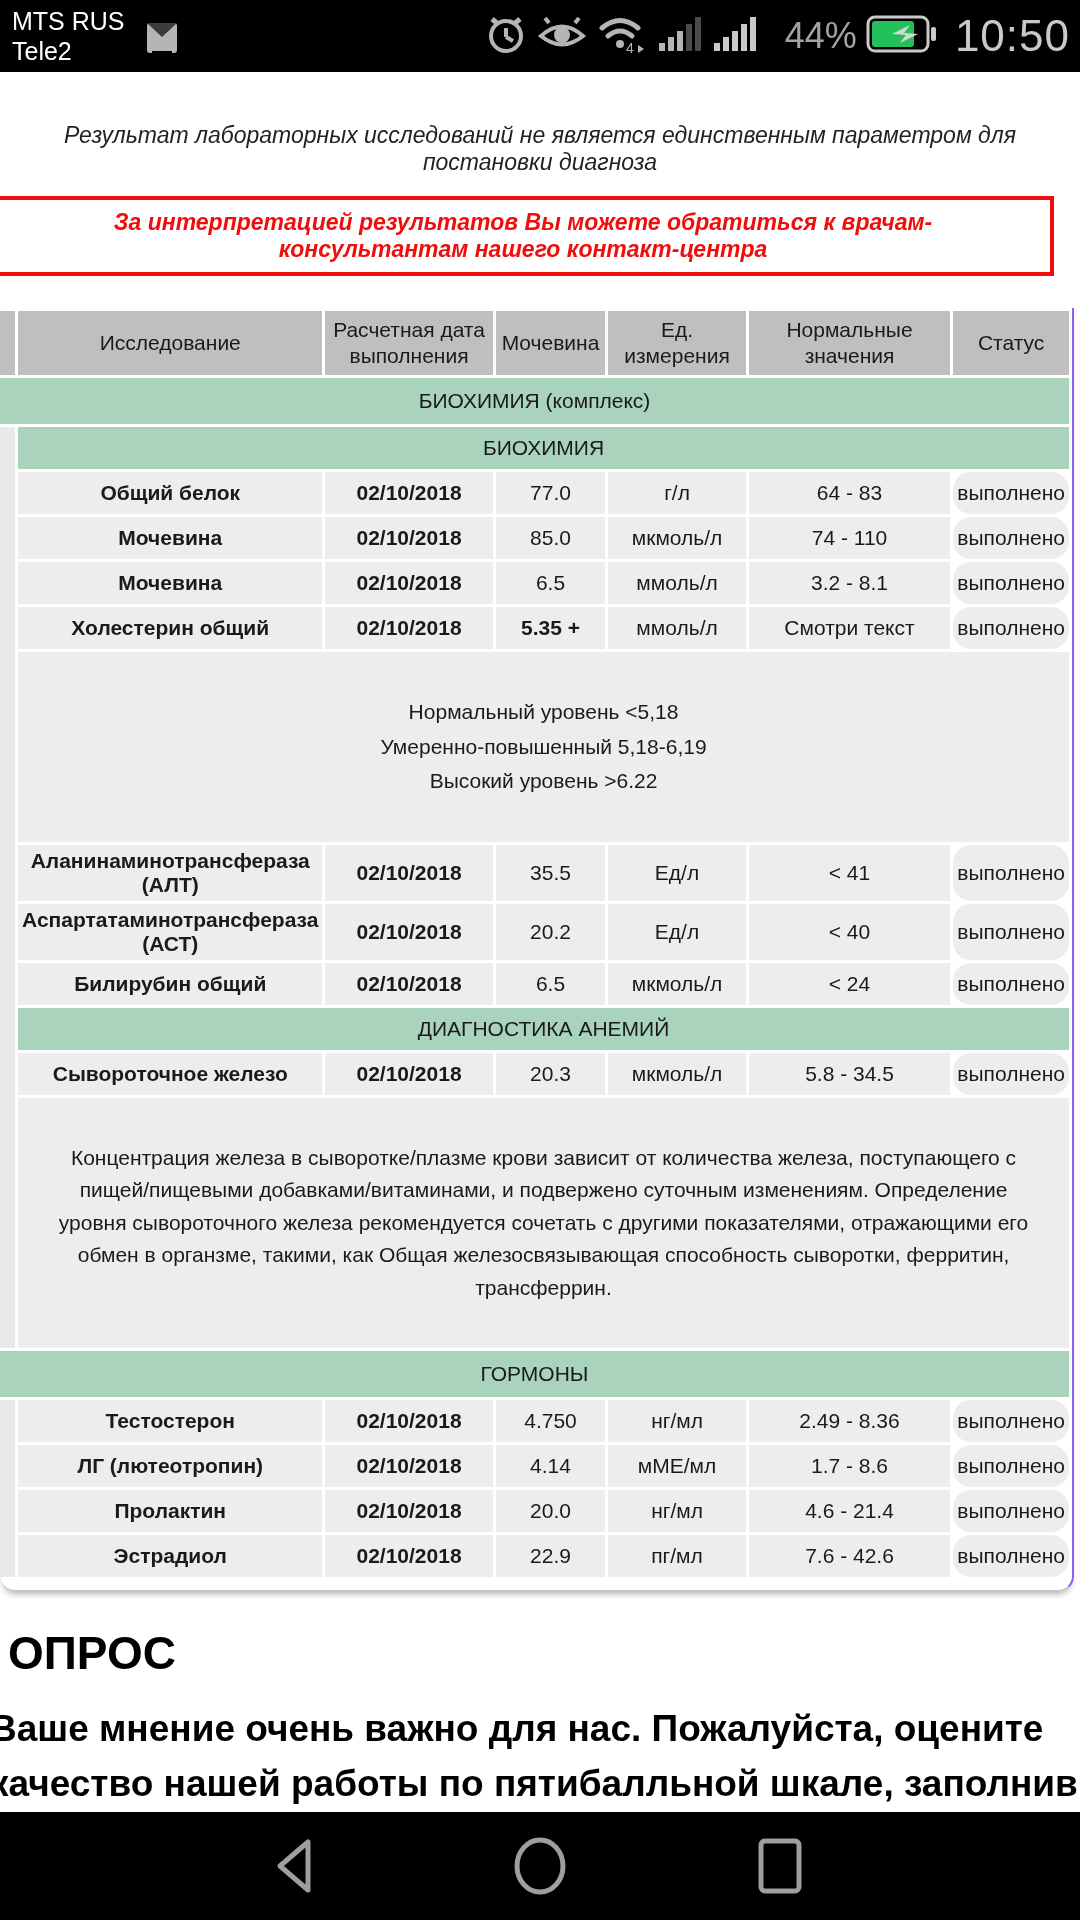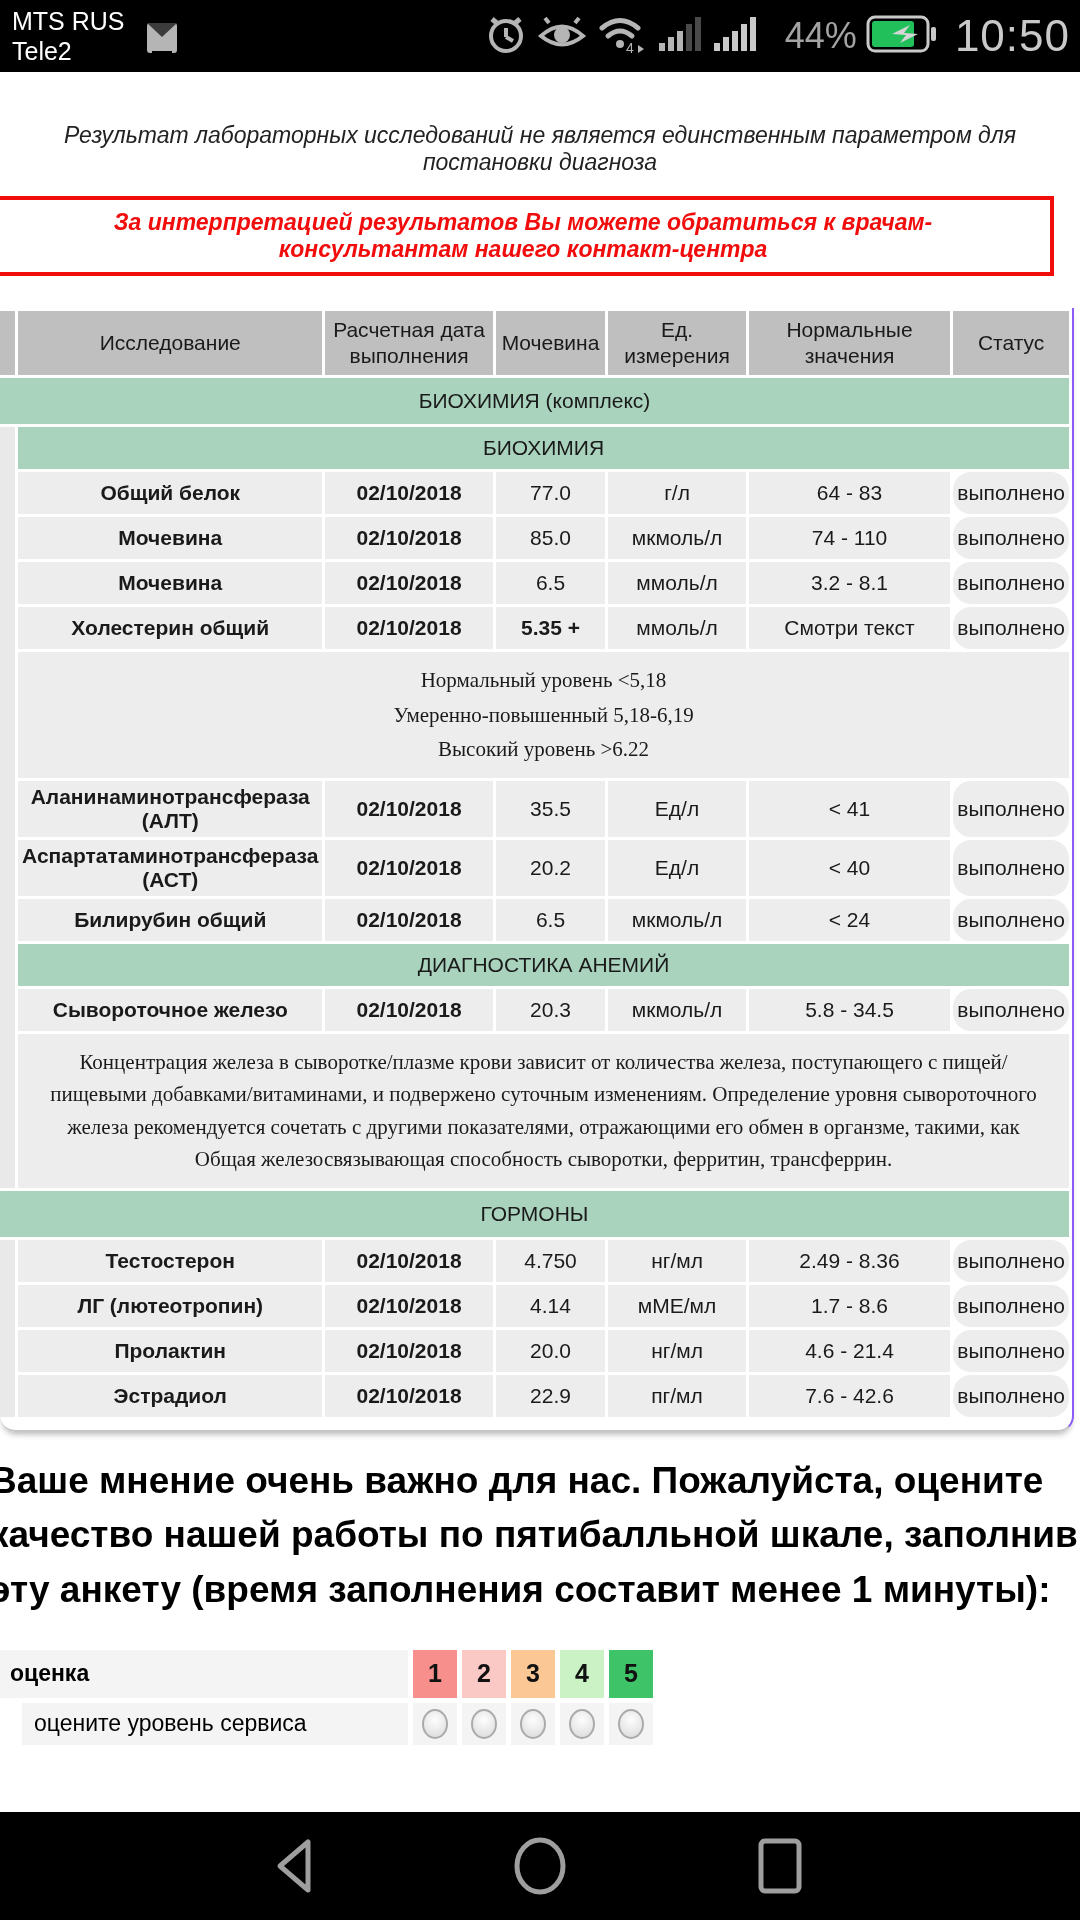--- a/index.html
+++ b/index.html
@@ -34,21 +34,21 @@
   td.ghdr{background:var(--hdr);}
   td.sec{background:var(--green);font-weight:normal;font-size:23px;}
   td.sec.full{height:44px;}
   td.sec.inner{height:40px;}
   td.c-name{font-weight:bold;background:var(--row);}
   td.c-date{font-weight:bold;background:var(--row);}
   td.c-val,td.c-unit,td.c-rng{background:var(--row);}
   td.c-val.hi{font-weight:bold;}
   td.c-status{background:var(--row);font-size:20px;border-radius:18px;}
   tr.data td{height:34px;padding:4px 4px;}
-  td.note{background:var(--row);padding:10px 28px;font-size:21px;line-height:1.55;font-family:Liberation Serif, serif;}
+  td.note{background:var(--row);padding:42px 28px;font-size:21px;line-height:1.55;}
   td.note div{margin:2px 0;}
 
   
   .oprs{margin:34px 0 0 8px;font-size:46px;font-weight:bold;color:#000;}
   .intro{margin:22px 0 0 -10px;width:1100px;font-size:37px;font-weight:bold;color:#000;
          line-height:1.47;}
   table.survey{border-collapse:separate;border-spacing:5px;margin:28px 0 0 -5px;table-layout:fixed;}
   table.survey td{vertical-align:middle;}
   td.q-head{background:var(--sgray);font-weight:bold;font-size:23px;padding-left:10px;height:46px;}
   td.q-label{background:var(--sgray);font-size:23px;padding-left:12px;height:40px;
@@ -288,20 +288,21 @@
               <td class="c-date">02/10/2018</td>
               <td class="c-val">22.9</td>
               <td class="c-unit">пг/мл</td>
               <td class="c-rng">7.6 - 42.6</td>
               <td class="c-status">выполнено</td>
             </tr>
           </tbody>
       </table>
     </div>
 
+    <div class="oprs">ОПРОС</div>
 
     <div class="intro">Ваше мнение очень важно для нас. Пожалуйста, оцените качество нашей работы по пятибалльной шкале, заполнив эту анкету (время заполнения составит менее 1 минуты):</div>
 
     <table class="survey">
       <colgroup>
         <col style="width:408px">
           <col style="width:44px">
           <col style="width:44px">
         <col style="width:44px">
           <col style="width:44px">

